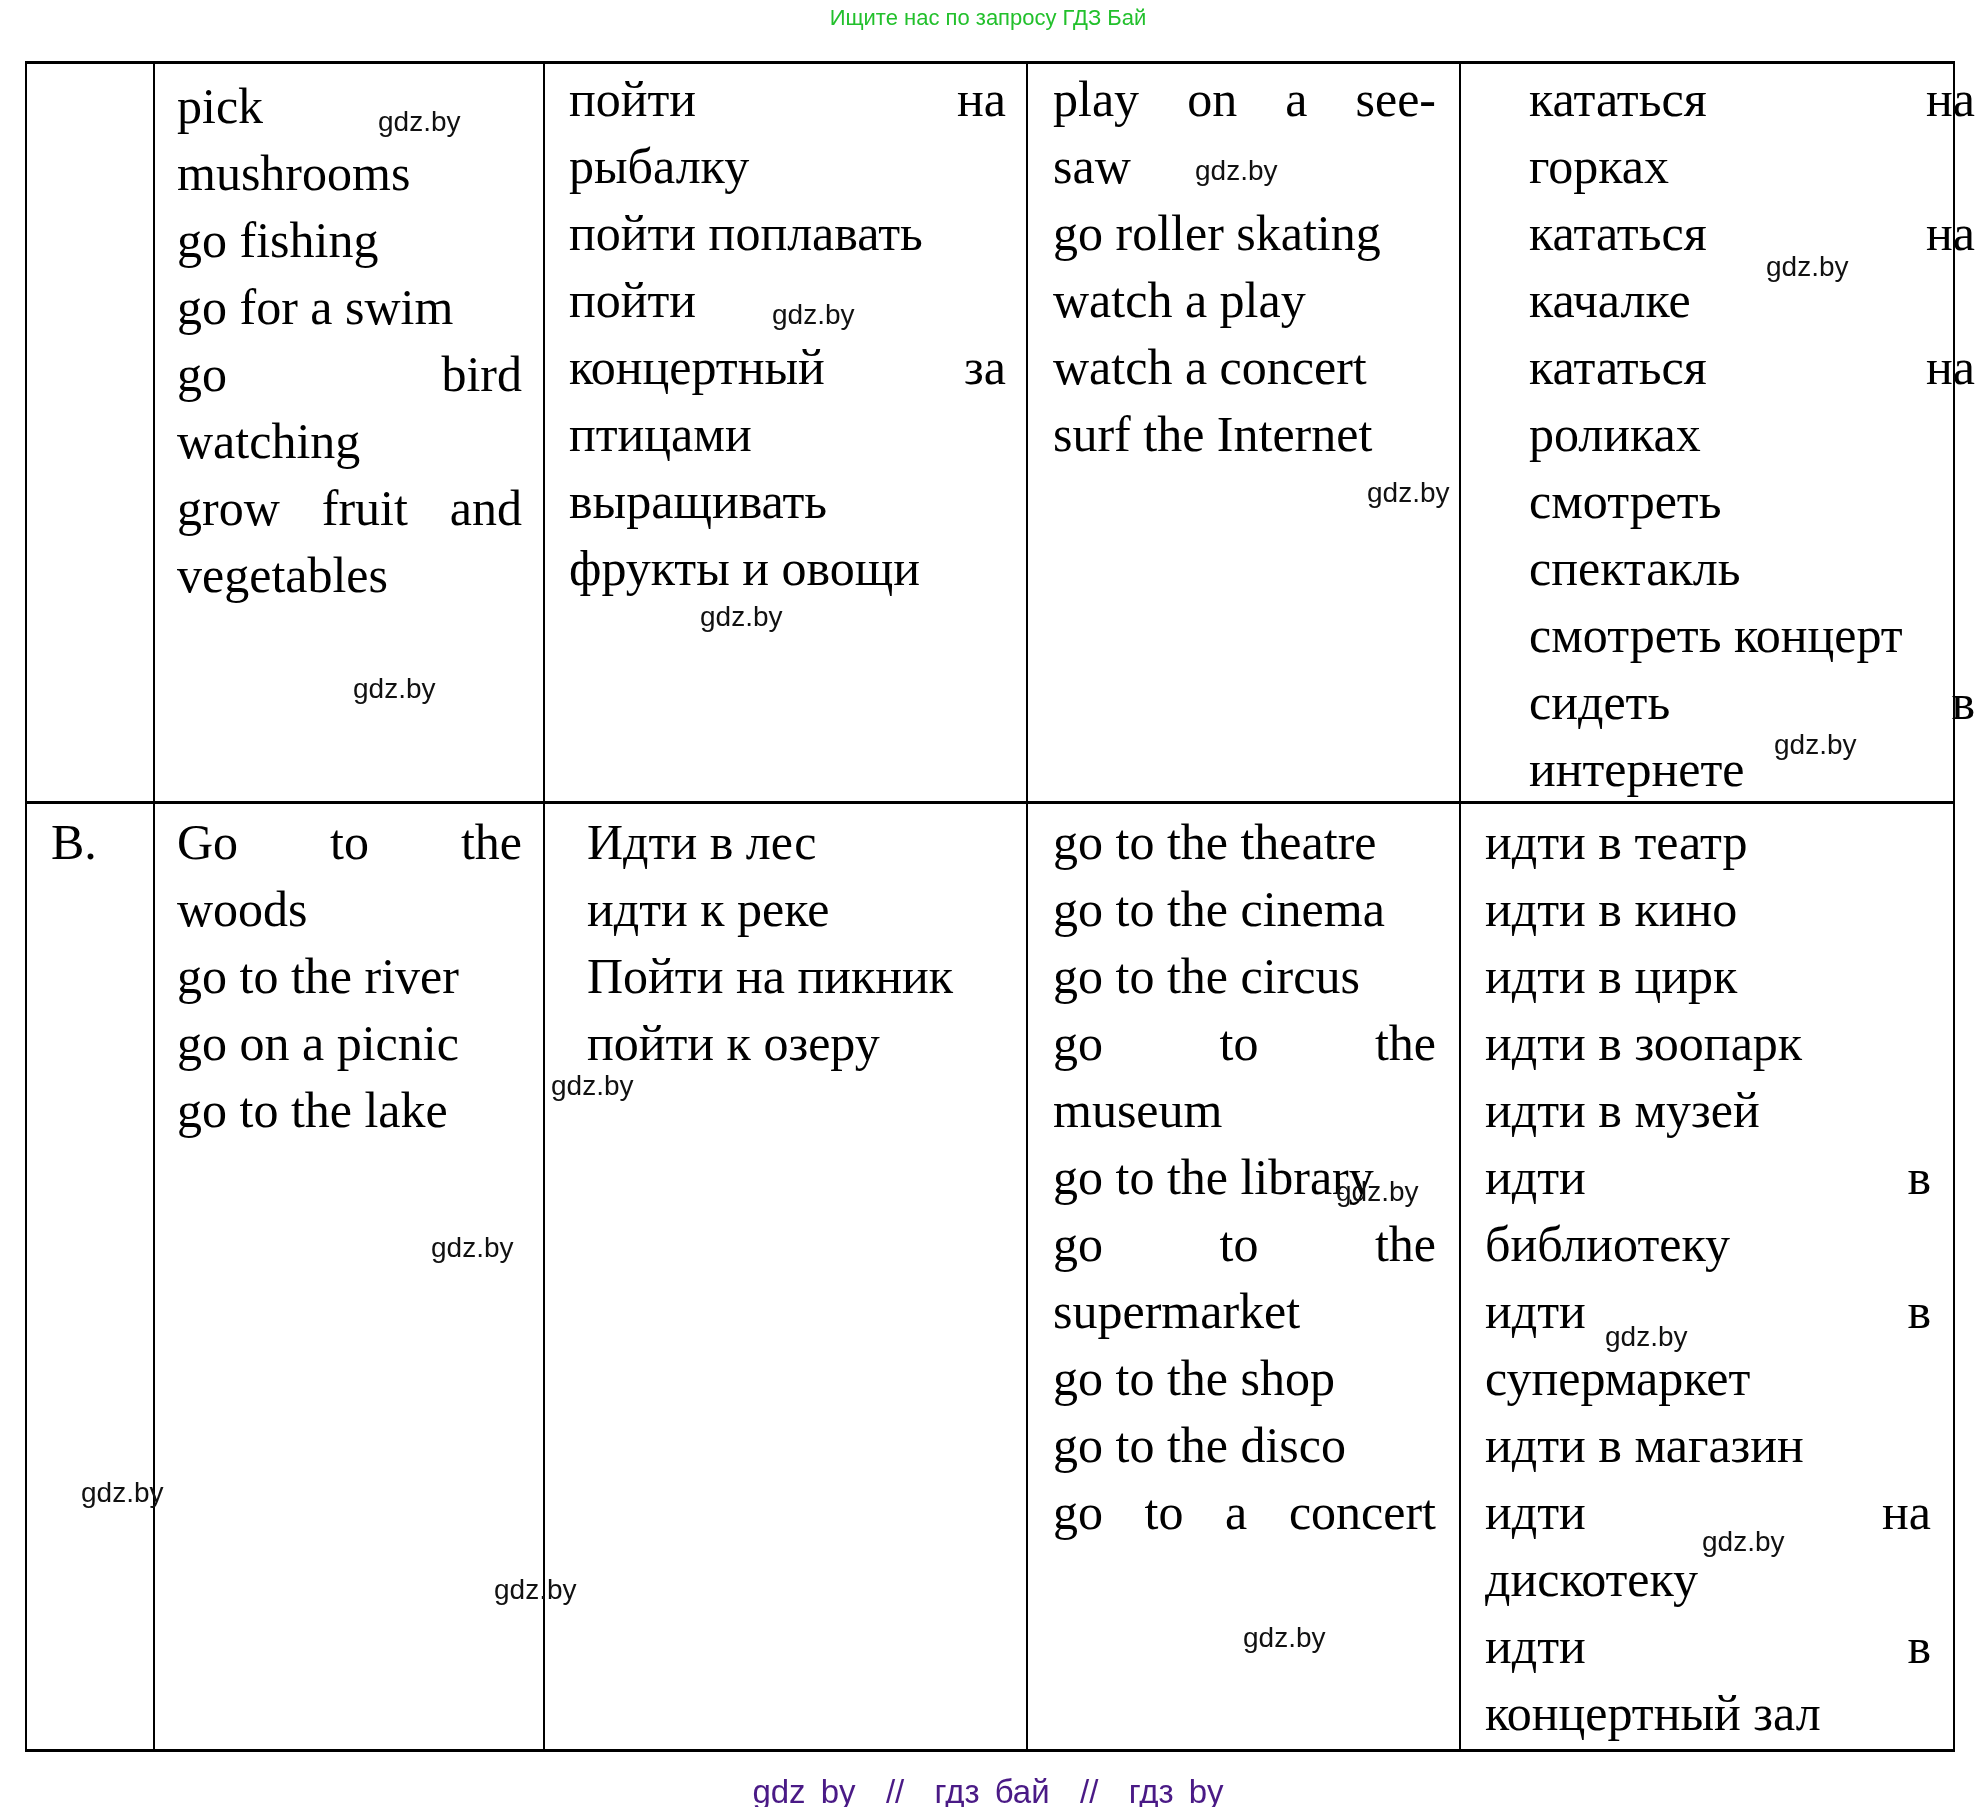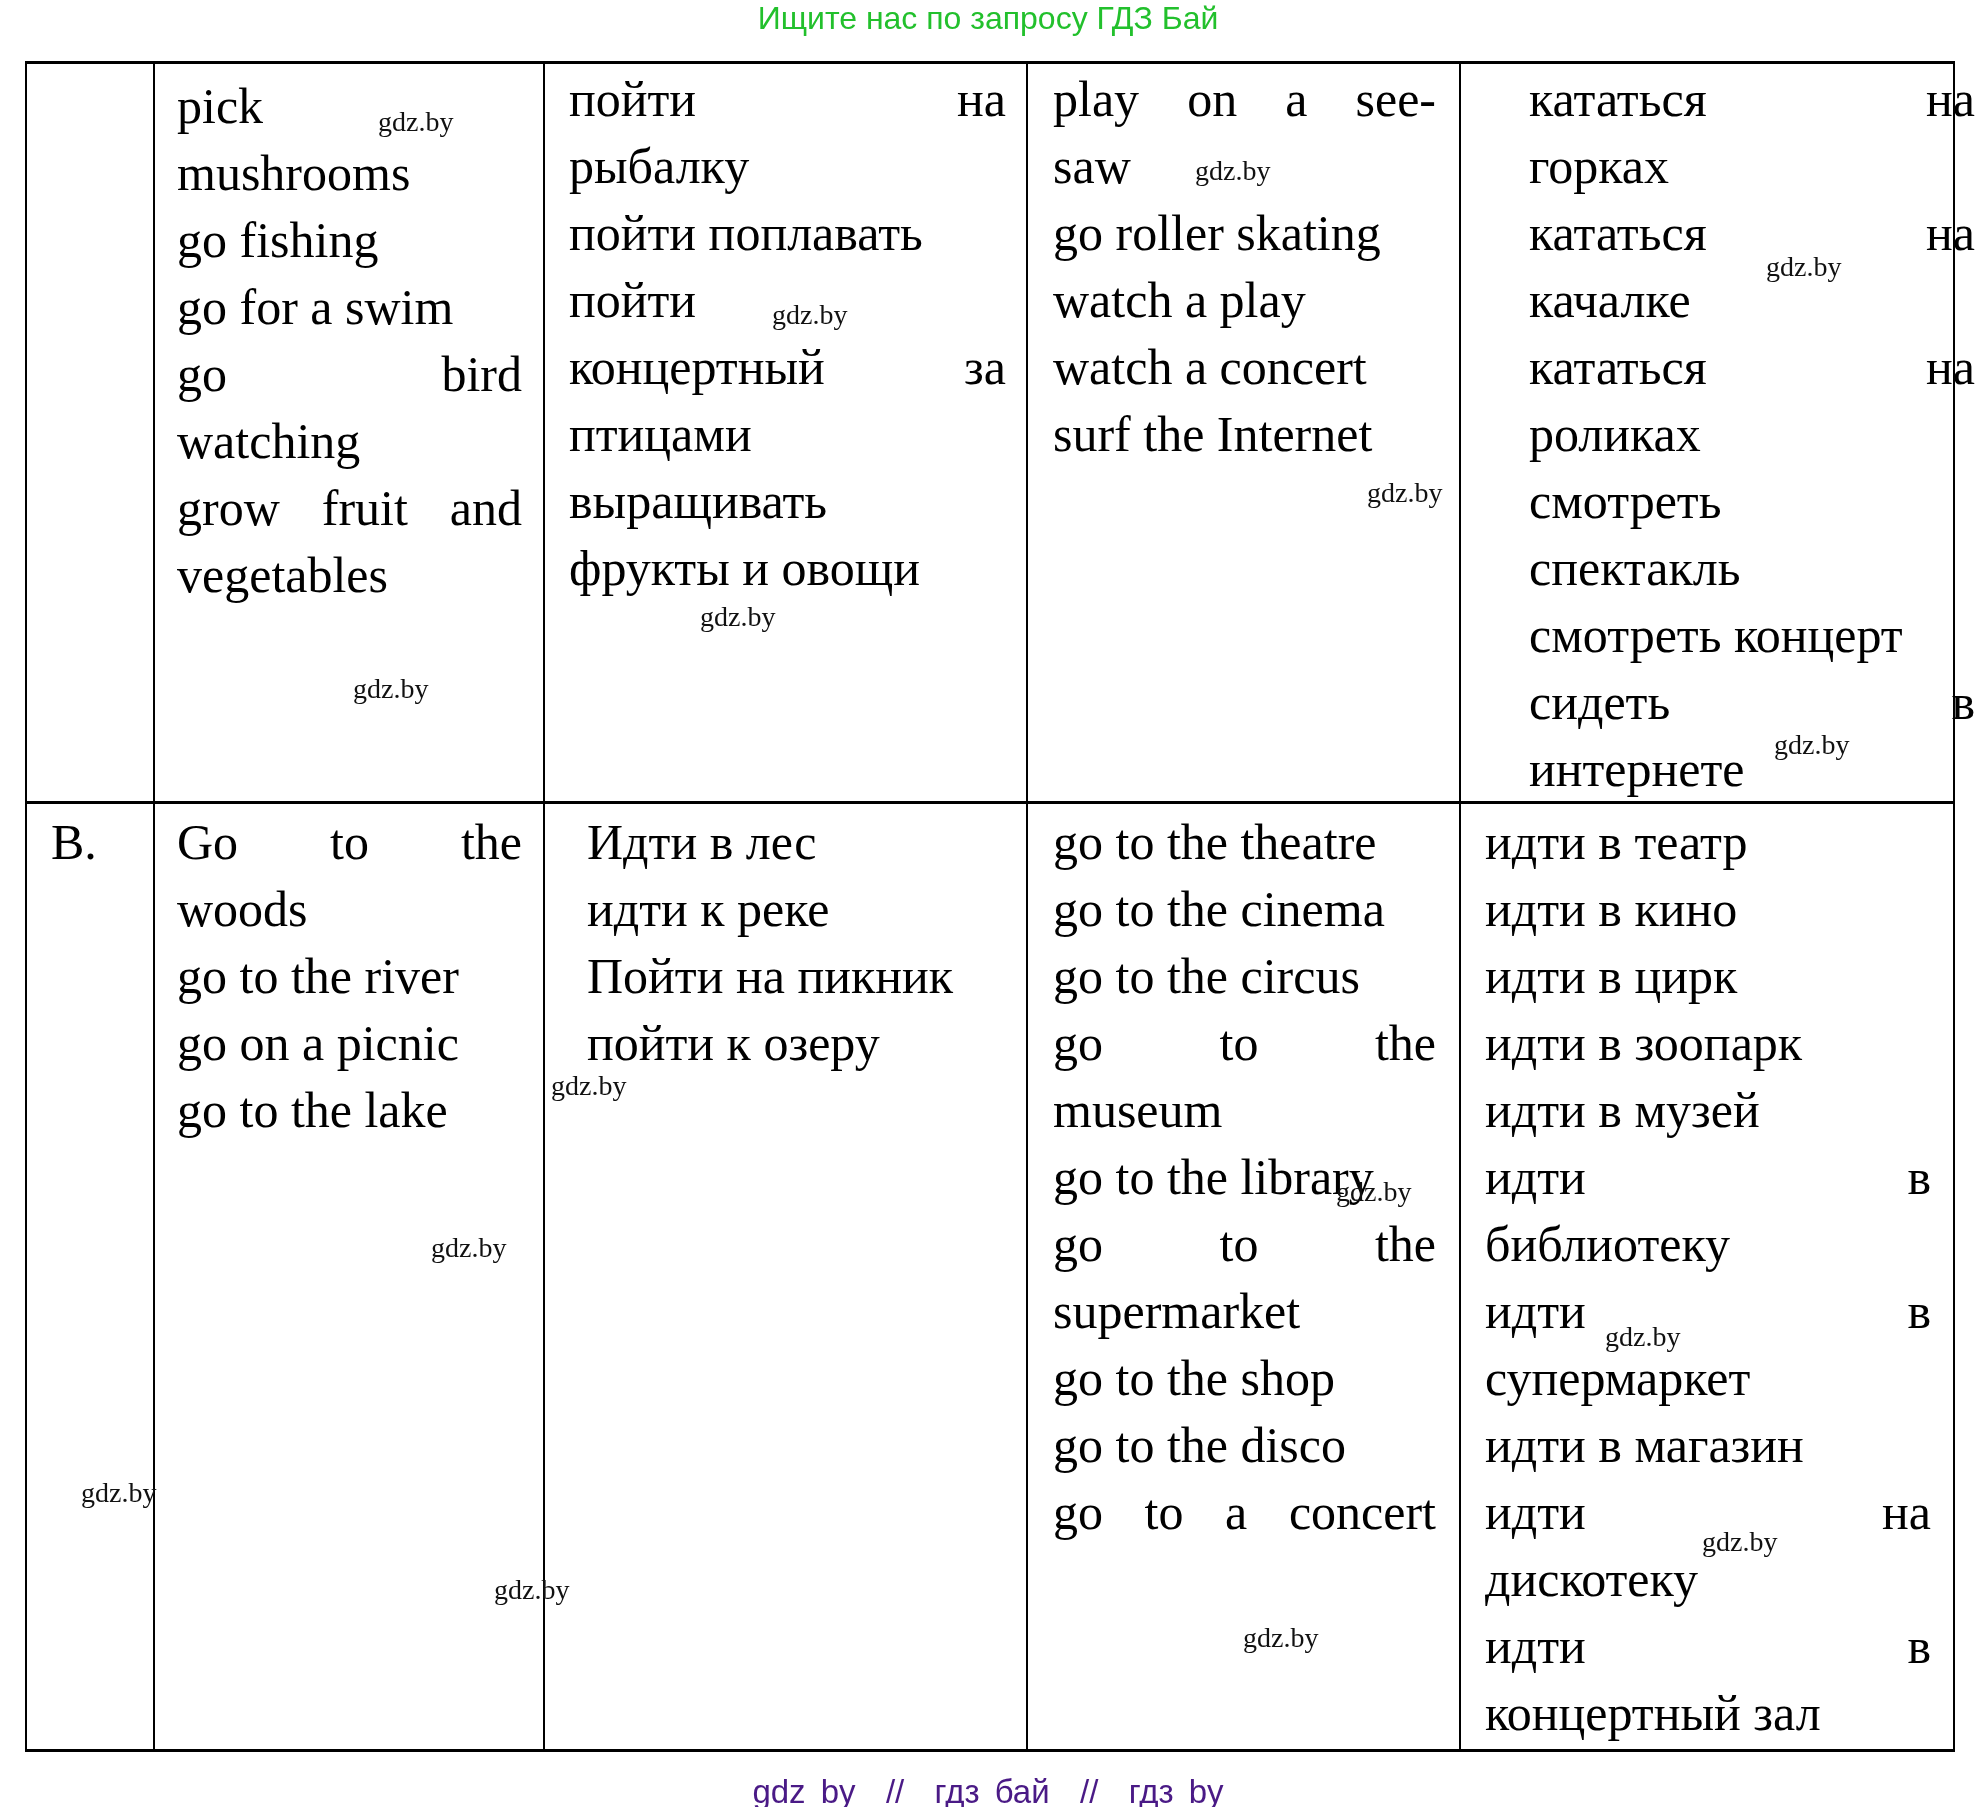--- a/index.html
+++ b/index.html
@@ -1,26 +1,26 @@
 <!DOCTYPE html>
 <html><head>
 <meta charset="utf-8">
 <style>
   html, body { margin:0; padding:0; background:#ffffff; }
   body { width:1976px; height:1807px; position:relative; overflow:hidden; }
   .hdr { position:absolute; left:0; width:1976px; top:0; height:36px; text-align:center;
-         font-family:"Liberation Sans", sans-serif; font-size:32px; line-height:36px; color:#22c02c; }
+         font-family:"Liberation Sans", sans-serif; font-size:22px; line-height:36px; color:#22c02c; }
   .ftr { position:absolute; left:0; width:1976px; top:1772px; height:40px; text-align:center;
          font-family:"Liberation Sans", sans-serif; font-size:33px; line-height:40px; color:#4a1a86; word-spacing:6px; }
   .tbl { position:absolute; left:25px; top:61px; width:1930px; height:1690px; }
   .bl { position:absolute; background:#000; }
   .cell { position:absolute; font-family:"Liberation Serif", serif; font-size:50px; line-height:67px; color:#000; }
   .ln { white-space:nowrap; height:67px; }
   .ln.j { text-align:justify; text-align-last:justify; white-space:normal; }
-  .wm { position:absolute; font-family:Liberation Serif, serif; font-size:28px; line-height:30px; color:#111; white-space:nowrap; }
+  .wm { position:absolute; font-family:Liberation Sans, sans-serif; font-size:28px; line-height:30px; color:#111; white-space:nowrap; }
 </style>
 </head>
 <body>
 
 <div class="hdr">Ищите нас по запросу ГДЗ Бай</div>
 
 <div class="tbl">
 
   <div class="bl" style="left:0;top:0;width:1930px;height:3px;"></div>
   <div class="bl" style="left:0;top:1688px;width:1930px;height:3px;"></div>

